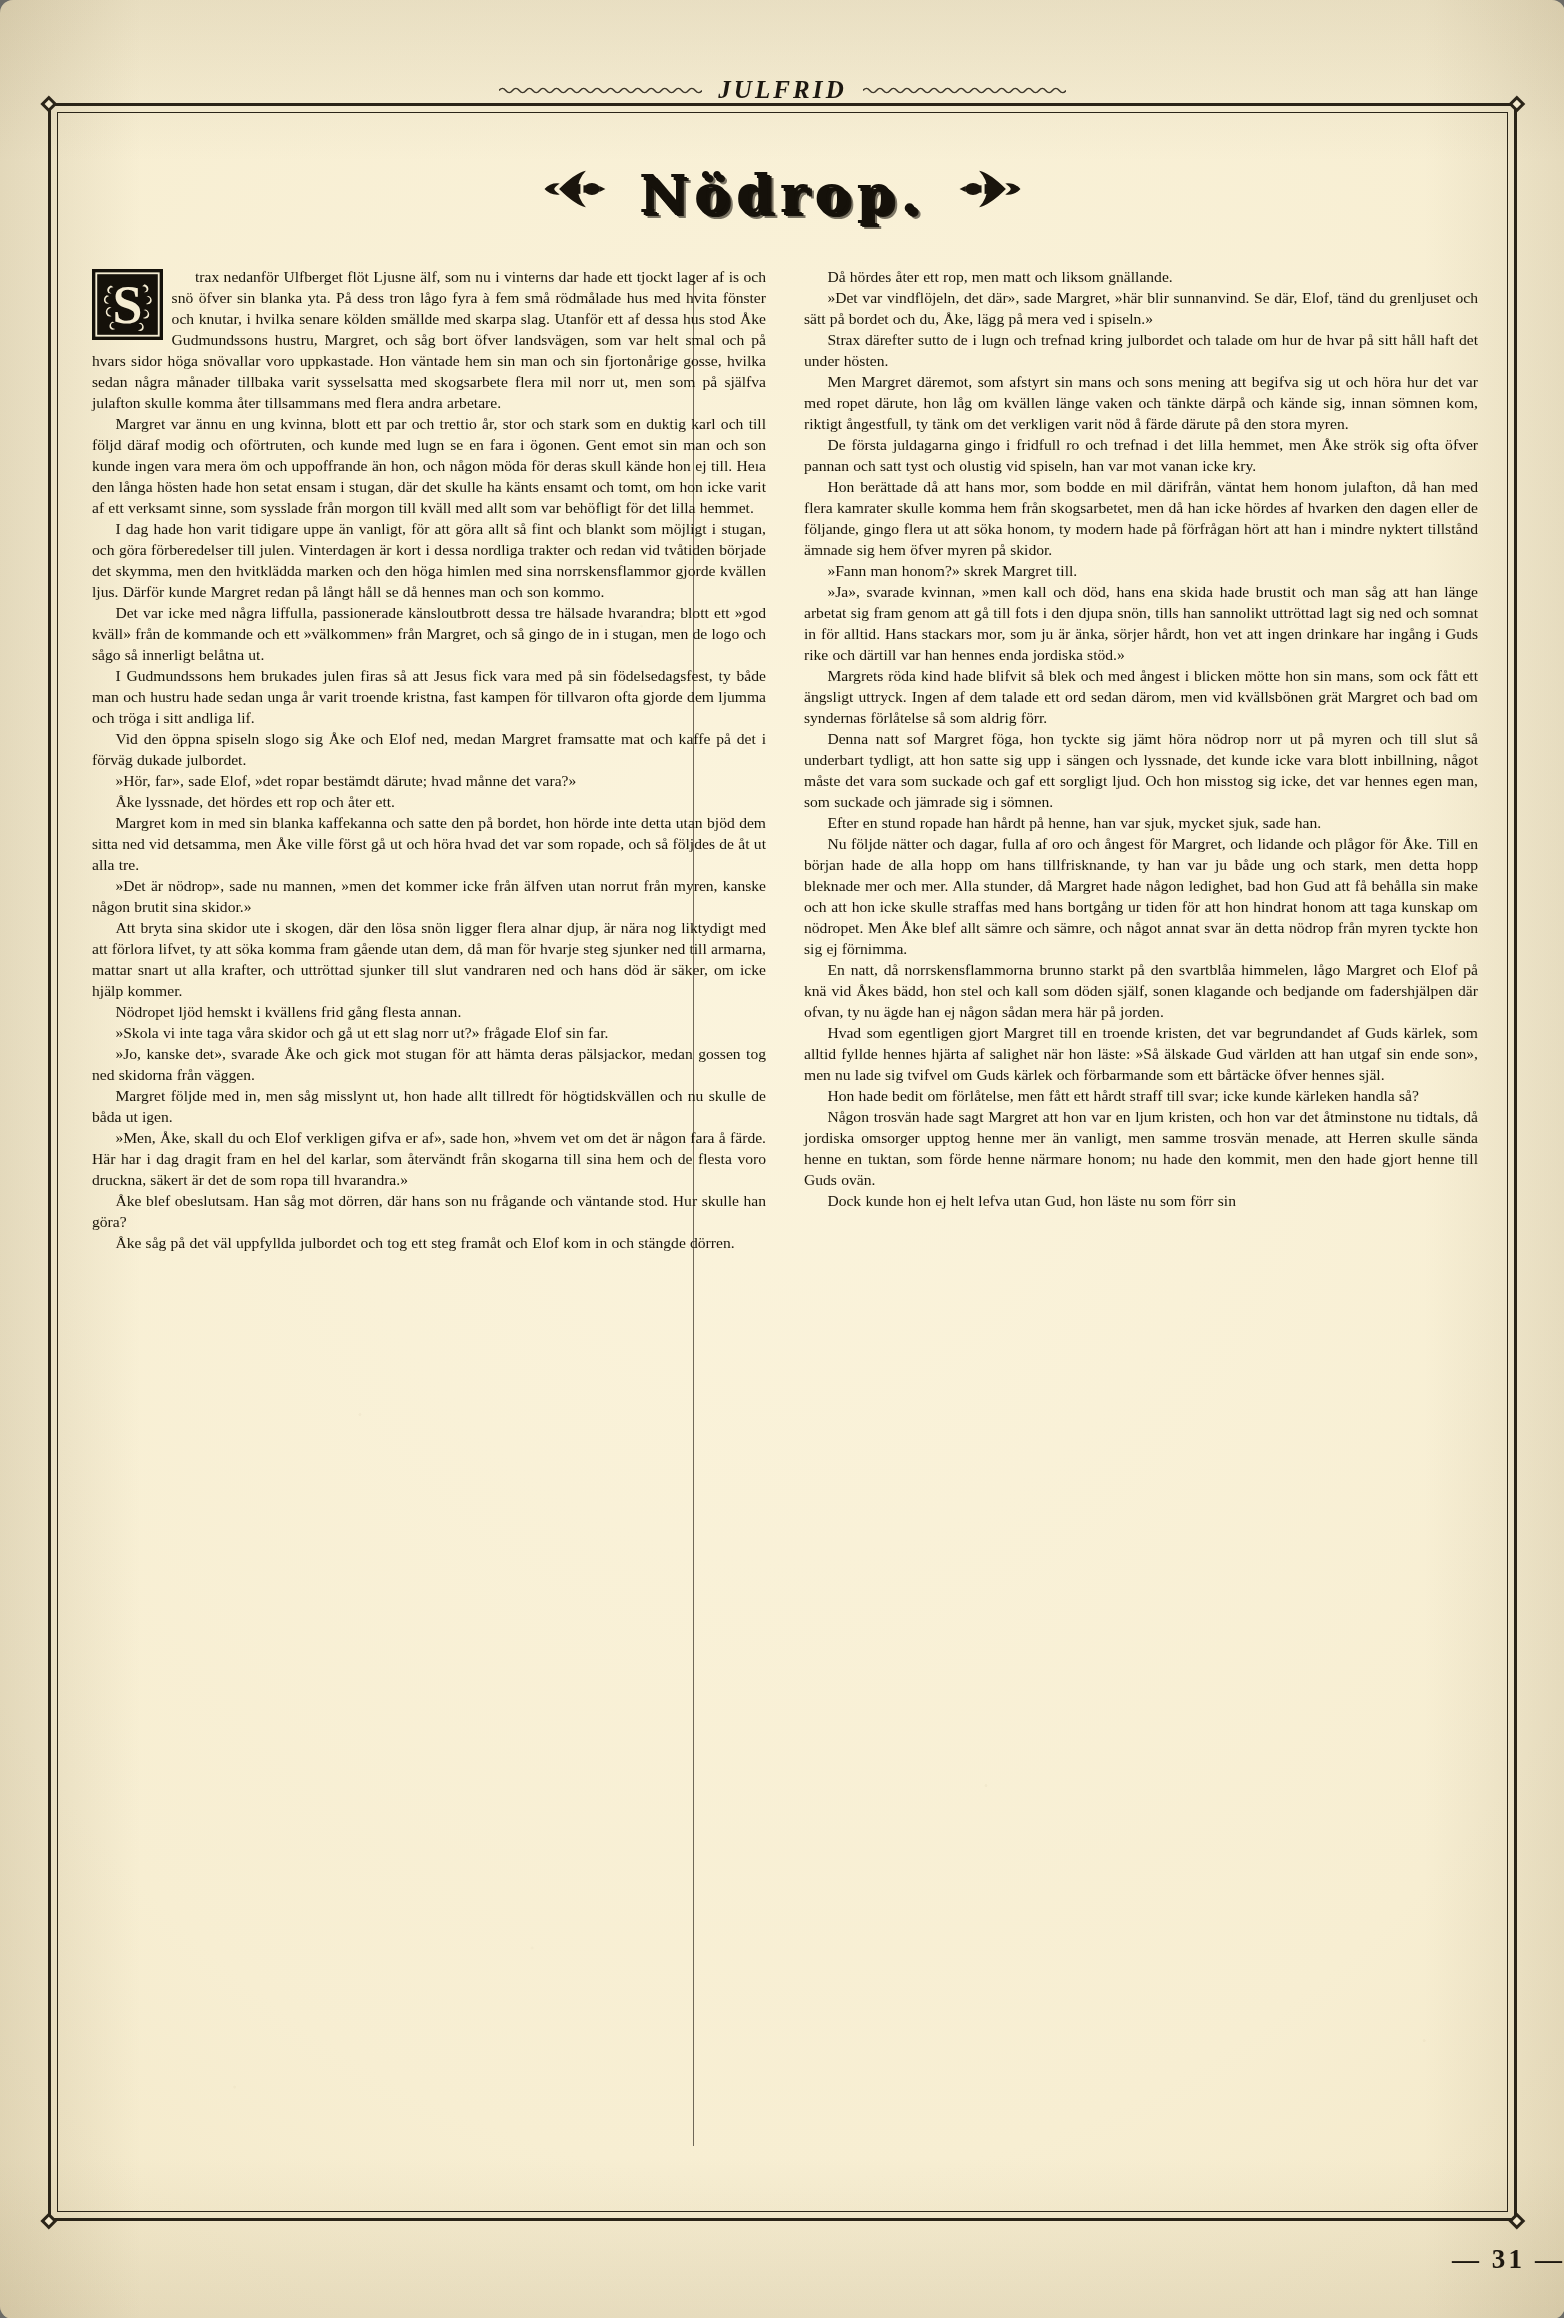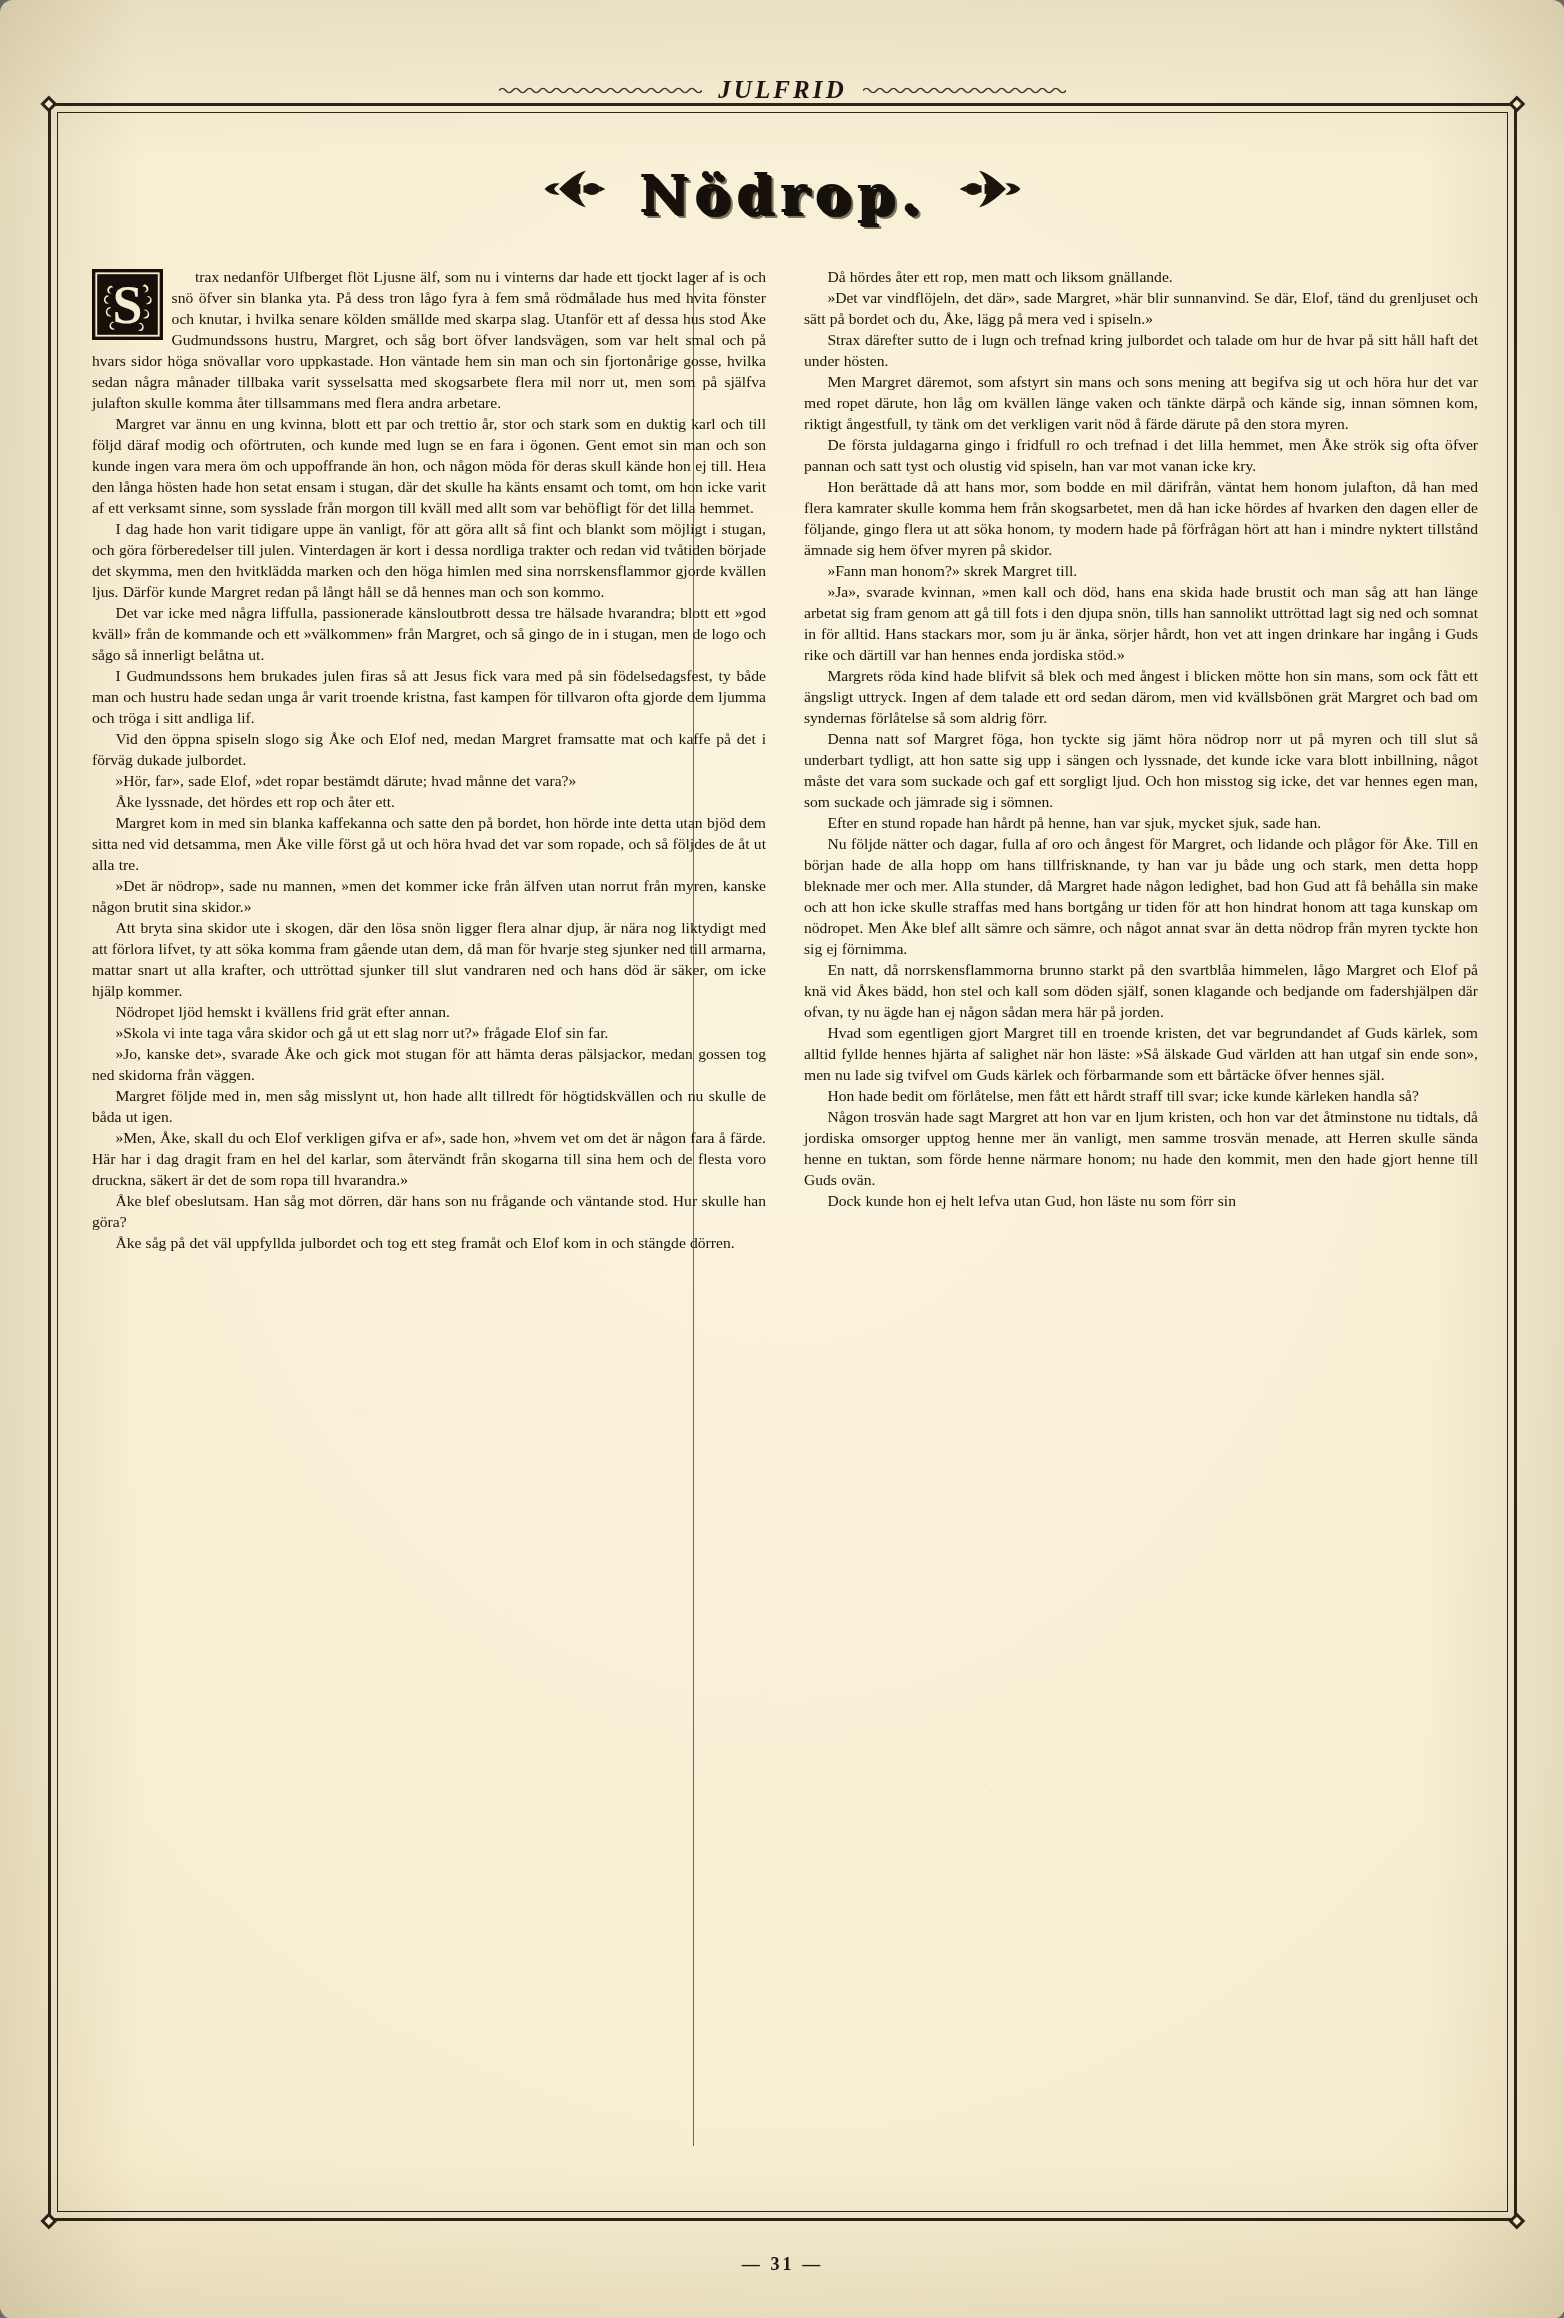--- a/index.html
+++ b/index.html
@@ -194,24 +194,24 @@
     shape-outside: margin-box;
   }
   .dropcap svg { display: block; }
 
   
   .folio {
     position: absolute;
     left: 0;
     bottom: 44px;
     width: 100%;
-    text-align: center;
+    text-align: right;
     font-family: "Liberation Serif", "DejaVu Serif", serif;
     font-weight: 700;
-    font-size: 18px;
+    font-size: 27px;
     letter-spacing: 3.1px;
     color: #1d1810;
     z-index: 6;
     margin-top: 25px;
   }
 </style>
 </head>
 <body>
 
 <div class="page">
@@ -315,21 +315,21 @@
       <p class="tx">Margret var ännu en ung kvinna, blott ett par och trettio år, stor och stark som en duktig karl och till följd däraf modig och oförtruten, och kunde med lugn se en fara i ögonen. Gent emot sin man och son kunde ingen vara mera öm och uppoffrande än hon, och någon möda för deras skull kände hon ej till. Heıa den långa hösten hade hon setat ensam i stugan, där det skulle ha känts ensamt och tomt, om hon icke varit af ett verksamt sinne, som sysslade från morgon till kväll med allt som var behöfligt för det lilla hemmet.</p>
       <p class="tx">I dag hade hon varit tidigare uppe än vanligt, för att göra allt så fint och blankt som möjligt i stugan, och göra förberedelser till julen. Vinterdagen är kort i dessa nordliga trakter och redan vid tvåtiden började det skymma, men den hvitklädda marken och den höga himlen med sina norrskensflammor gjorde kvällen ljus. Därför kunde Margret redan på långt håll se då hennes man och son kommo.</p>
       <p class="tx">Det var icke med några liffulla, passionerade känsloutbrott dessa tre hälsade hvarandra; blott ett »god kväll» från de kommande och ett »välkommen» från Margret, och så gingo de in i stugan, men de logo och sågo så innerligt belåtna ut.</p>
       <p class="tx">I Gudmundssons hem brukades julen firas så att Jesus fick vara med på sin födelsedagsfest, ty både man och hustru hade sedan unga år varit troende kristna, fast kampen för tillvaron ofta gjorde dem ljumma och tröga i sitt andliga lif.</p>
       <p class="tx">Vid den öppna spiseln slogo sig Åke och Elof ned, medan Margret framsatte mat och kaffe på det i förväg dukade julbordet.</p>
       <p class="tx">»Hör, far», sade Elof, »det ropar bestämdt därute; hvad månne det vara?»</p>
       <p class="tx">Åke lyssnade, det hördes ett rop och åter ett.</p>
       <p class="tx">Margret kom in med sin blanka kaffekanna och satte den på bordet, hon hörde inte detta utan bjöd dem sitta ned vid detsamma, men Åke ville först gå ut och höra hvad det var som ropade, och så följdes de åt ut alla tre.</p>
       <p class="tx">»Det är nödrop», sade nu mannen, »men det kommer icke från älfven utan norrut från myren, kanske någon brutit sina skidor.»</p>
       <p class="tx">Att bryta sina skidor ute i skogen, där den lösa snön ligger flera alnar djup, är nära nog liktydigt med att förlora lifvet, ty att söka komma fram gående utan dem, då man för hvarje steg sjunker ned till armarna, mattar snart ut alla krafter, och uttröttad sjunker till slut vandraren ned och hans död är säker, om icke hjälp kommer.</p>
-      <p class="tx">Nödropet ljöd hemskt i kvällens frid grät efter annan.</p>
+      <p class="tx">Nödropet ljöd hemskt i kvällens frid gång flesta annan.</p>
       <p class="tx">»Skola vi inte taga våra skidor och gå ut ett slag norr ut?» frågade Elof sin far.</p>
       <p class="tx">»Jo, kanske det», svarade Åke och gick mot stugan för att hämta deras pälsjackor, medan gossen tog ned skidorna från väggen.</p>
       <p class="tx">Margret följde med in, men såg misslynt ut, hon hade allt tillredt för högtidskvällen och nu skulle de båda ut igen.</p>
       <p class="tx">»Men, Åke, skall du och Elof verkligen gifva er af», sade hon, »hvem vet om det är någon fara å färde. Här har i dag dragit fram en hel del karlar, som återvändt från skogarna till sina hem och de flesta voro druckna, säkert är det de som ropa till hvarandra.»</p>
       <p class="tx">Åke blef obeslutsam. Han såg mot dörren, där hans son nu frågande och väntande stod. Hur skulle han göra?</p>
       <p class="tx">Åke såg på det väl uppfyllda julbordet och tog ett steg framåt och Elof kom in och stängde dörren.</p>
     </div>
 
     <div class="col">
       <p class="tx">Då hördes åter ett rop, men matt och liksom gnällande.</p>

